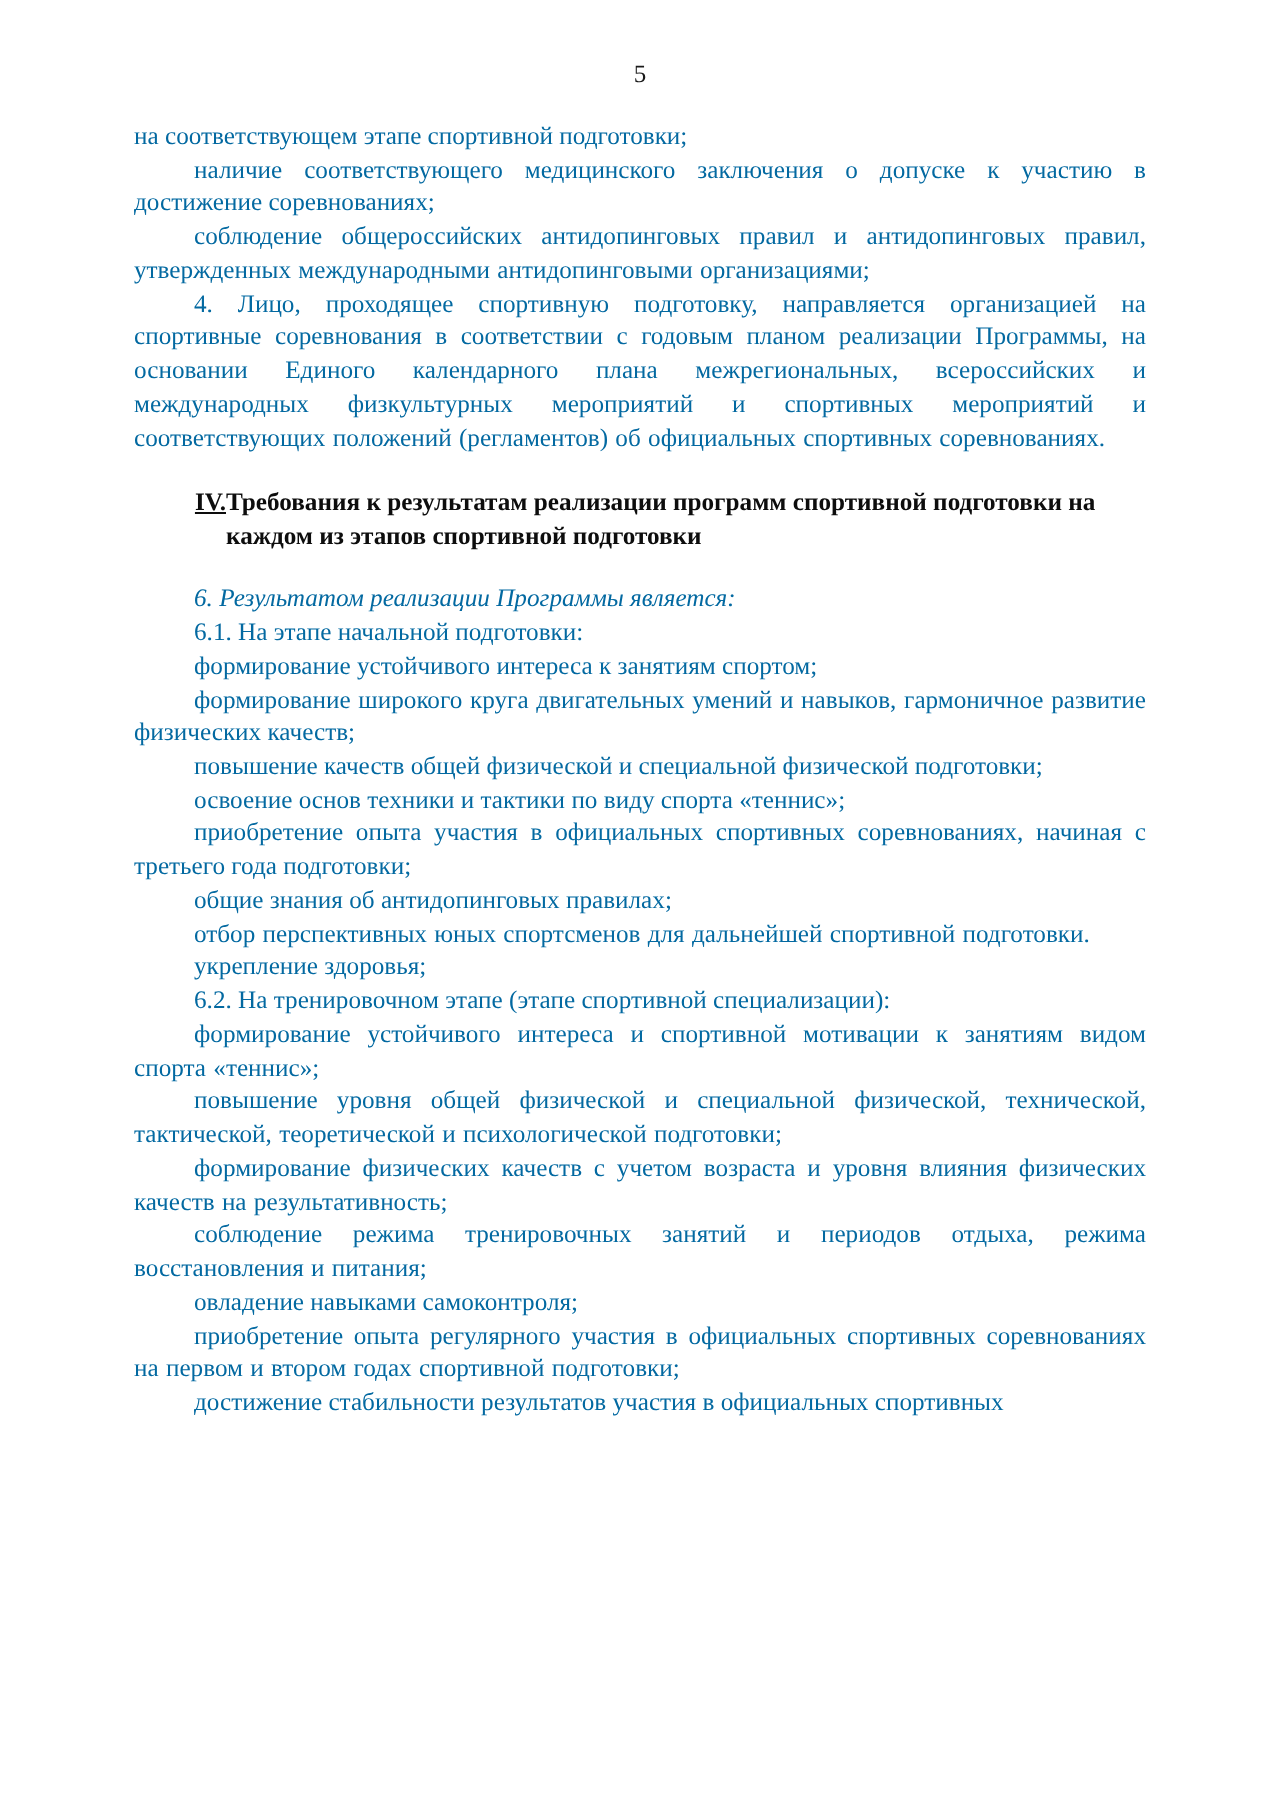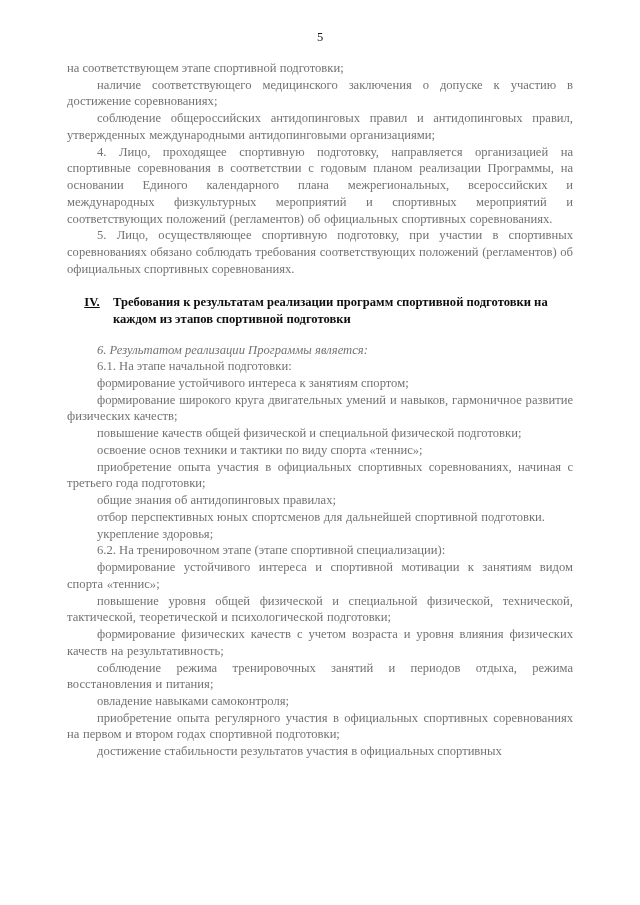--- a/index.html
+++ b/index.html
@@ -30,21 +30,21 @@
     top: 60px;
     left: 67px;
     width: 506px;
   }
   p {
     margin: 0;
     font-size: 12.6px;
     line-height: 1.33;
     text-align: justify;
     text-justify: inter-word;
-    color: #737373;
+    color: #0369a1;
   }
   p.indent {
     text-indent: 30px;
   }
   p.noindent {
     text-indent: 0;
   }
   p.wide {
     word-spacing: 0.5px;
   }
@@ -56,21 +56,21 @@
     line-height: 1.35;
   }
   .heading-row {
     display: flex;
     align-items: flex-start;
     justify-content: flex-start;
   }
   .heading-num {
     width: 42px;
     flex: 0 0 42px;
-    text-align: center;
+    text-align: right;
     padding-left: 4px;
     text-decoration: underline;
   }
   .heading-text {
     flex: 1 1 auto;
     text-align: left;
   }
   .gap-s { margin-top: 5px; font-style: italic; }
 </style>
 </head>
@@ -79,21 +79,20 @@
 <div class="page">
 
   <div class="page-number">5</div>
 
   <div class="body-text">
 
     <p class="noindent">на соответствующем этапе спортивной подготовки;</p>
     <p class="indent">наличие соответствующего медицинского заключения о допуске к участию в достижение соревнованиях;</p>
     <p class="indent wide">соблюдение общероссийских антидопинговых правил и антидопинговых правил, утвержденных международными антидопинговыми организациями;</p>
     <p class="indent wide">4. Лицо, проходящее спортивную подготовку, направляется организацией на спортивные соревнования в соответствии с годовым планом реализации Программы, на основании Единого календарного плана межрегиональных, всероссийских и международных физкультурных мероприятий и спортивных мероприятий и соответствующих положений (регламентов) об официальных спортивных соревнованиях.</p>
-    <p class="indent">5. Лицо, осуществляющее спортивную подготовку, при участии в спортивных соревнованиях обязано соблюдать требования соответствующих положений (регламентов) об официальных спортивных соревнованиях.</p>
 
     <div class="heading heading-row">
       <div class="heading-num">IV.</div>
       <div class="heading-text">Требования к результатам реализации программ спортивной подготовки на каждом из этапов спортивной подготовки</div>
     </div>
 
     <p class="indent gap-s">6. Результатом реализации Программы является:</p>
     <p class="indent">6.1. На этапе начальной подготовки:</p>
     <p class="indent">формирование устойчивого интереса к занятиям спортом;</p>
     <p class="indent">формирование широкого круга двигательных умений и навыков, гармоничное развитие физических качеств;</p>

